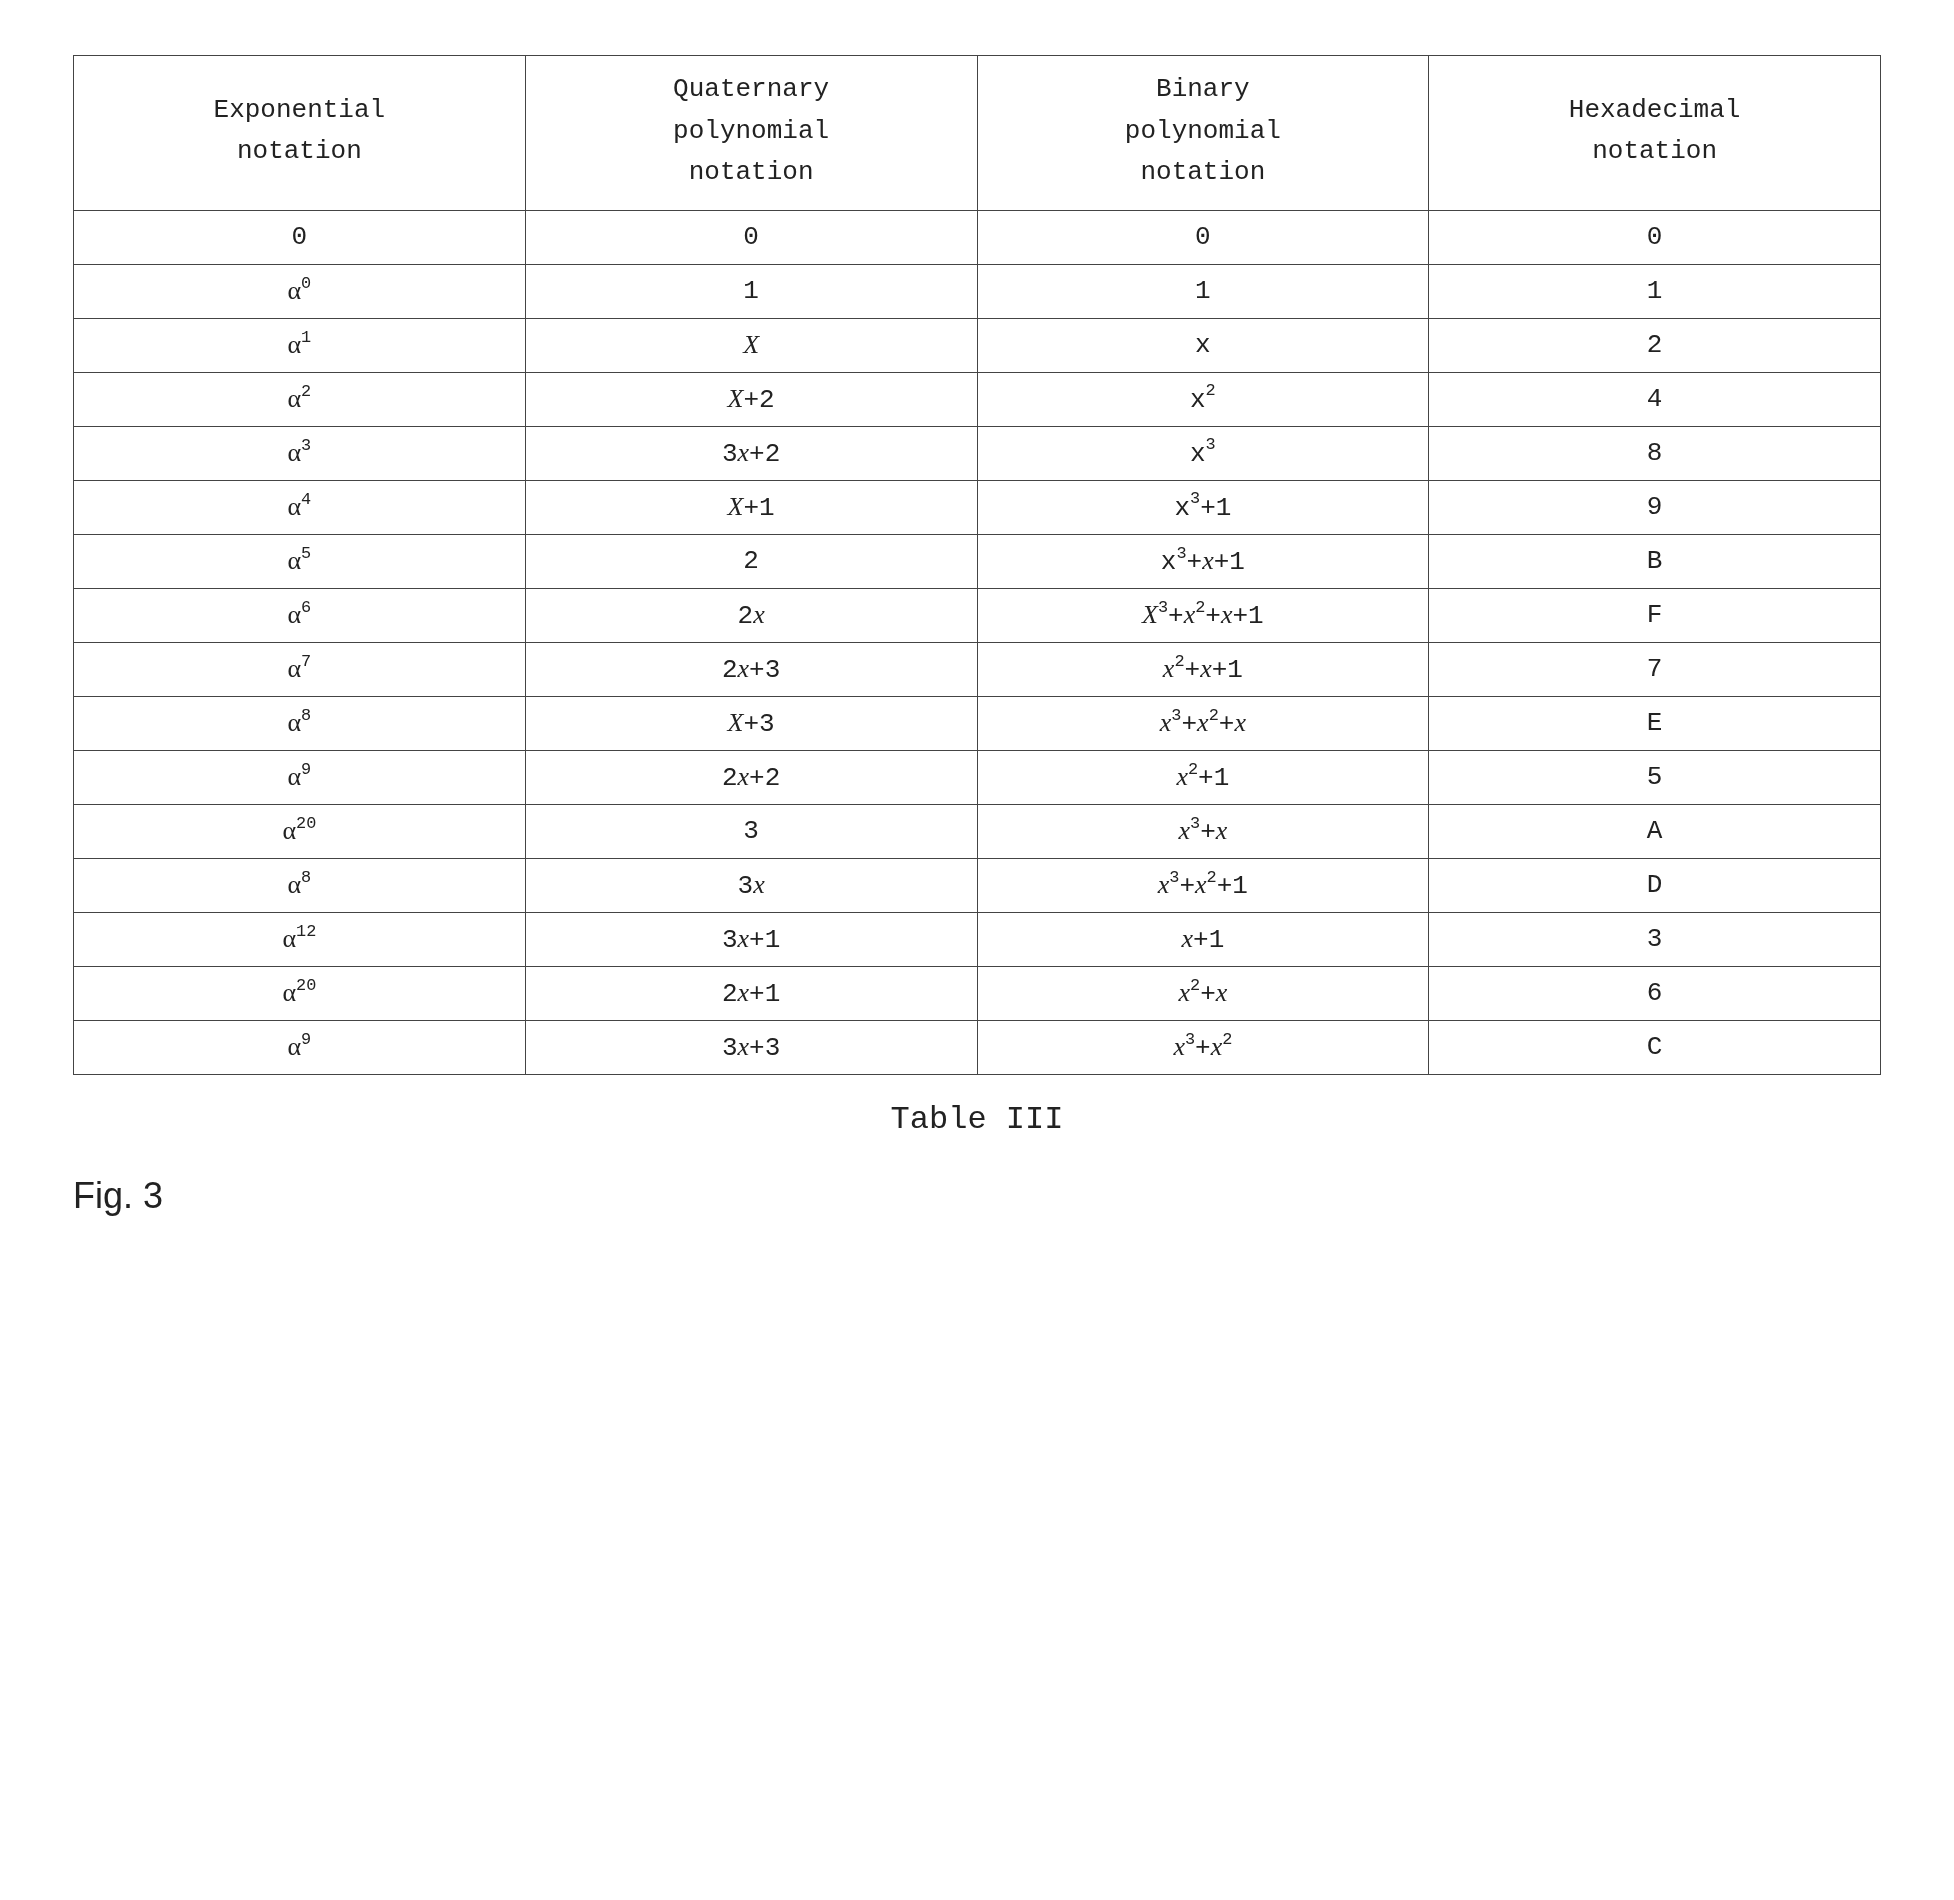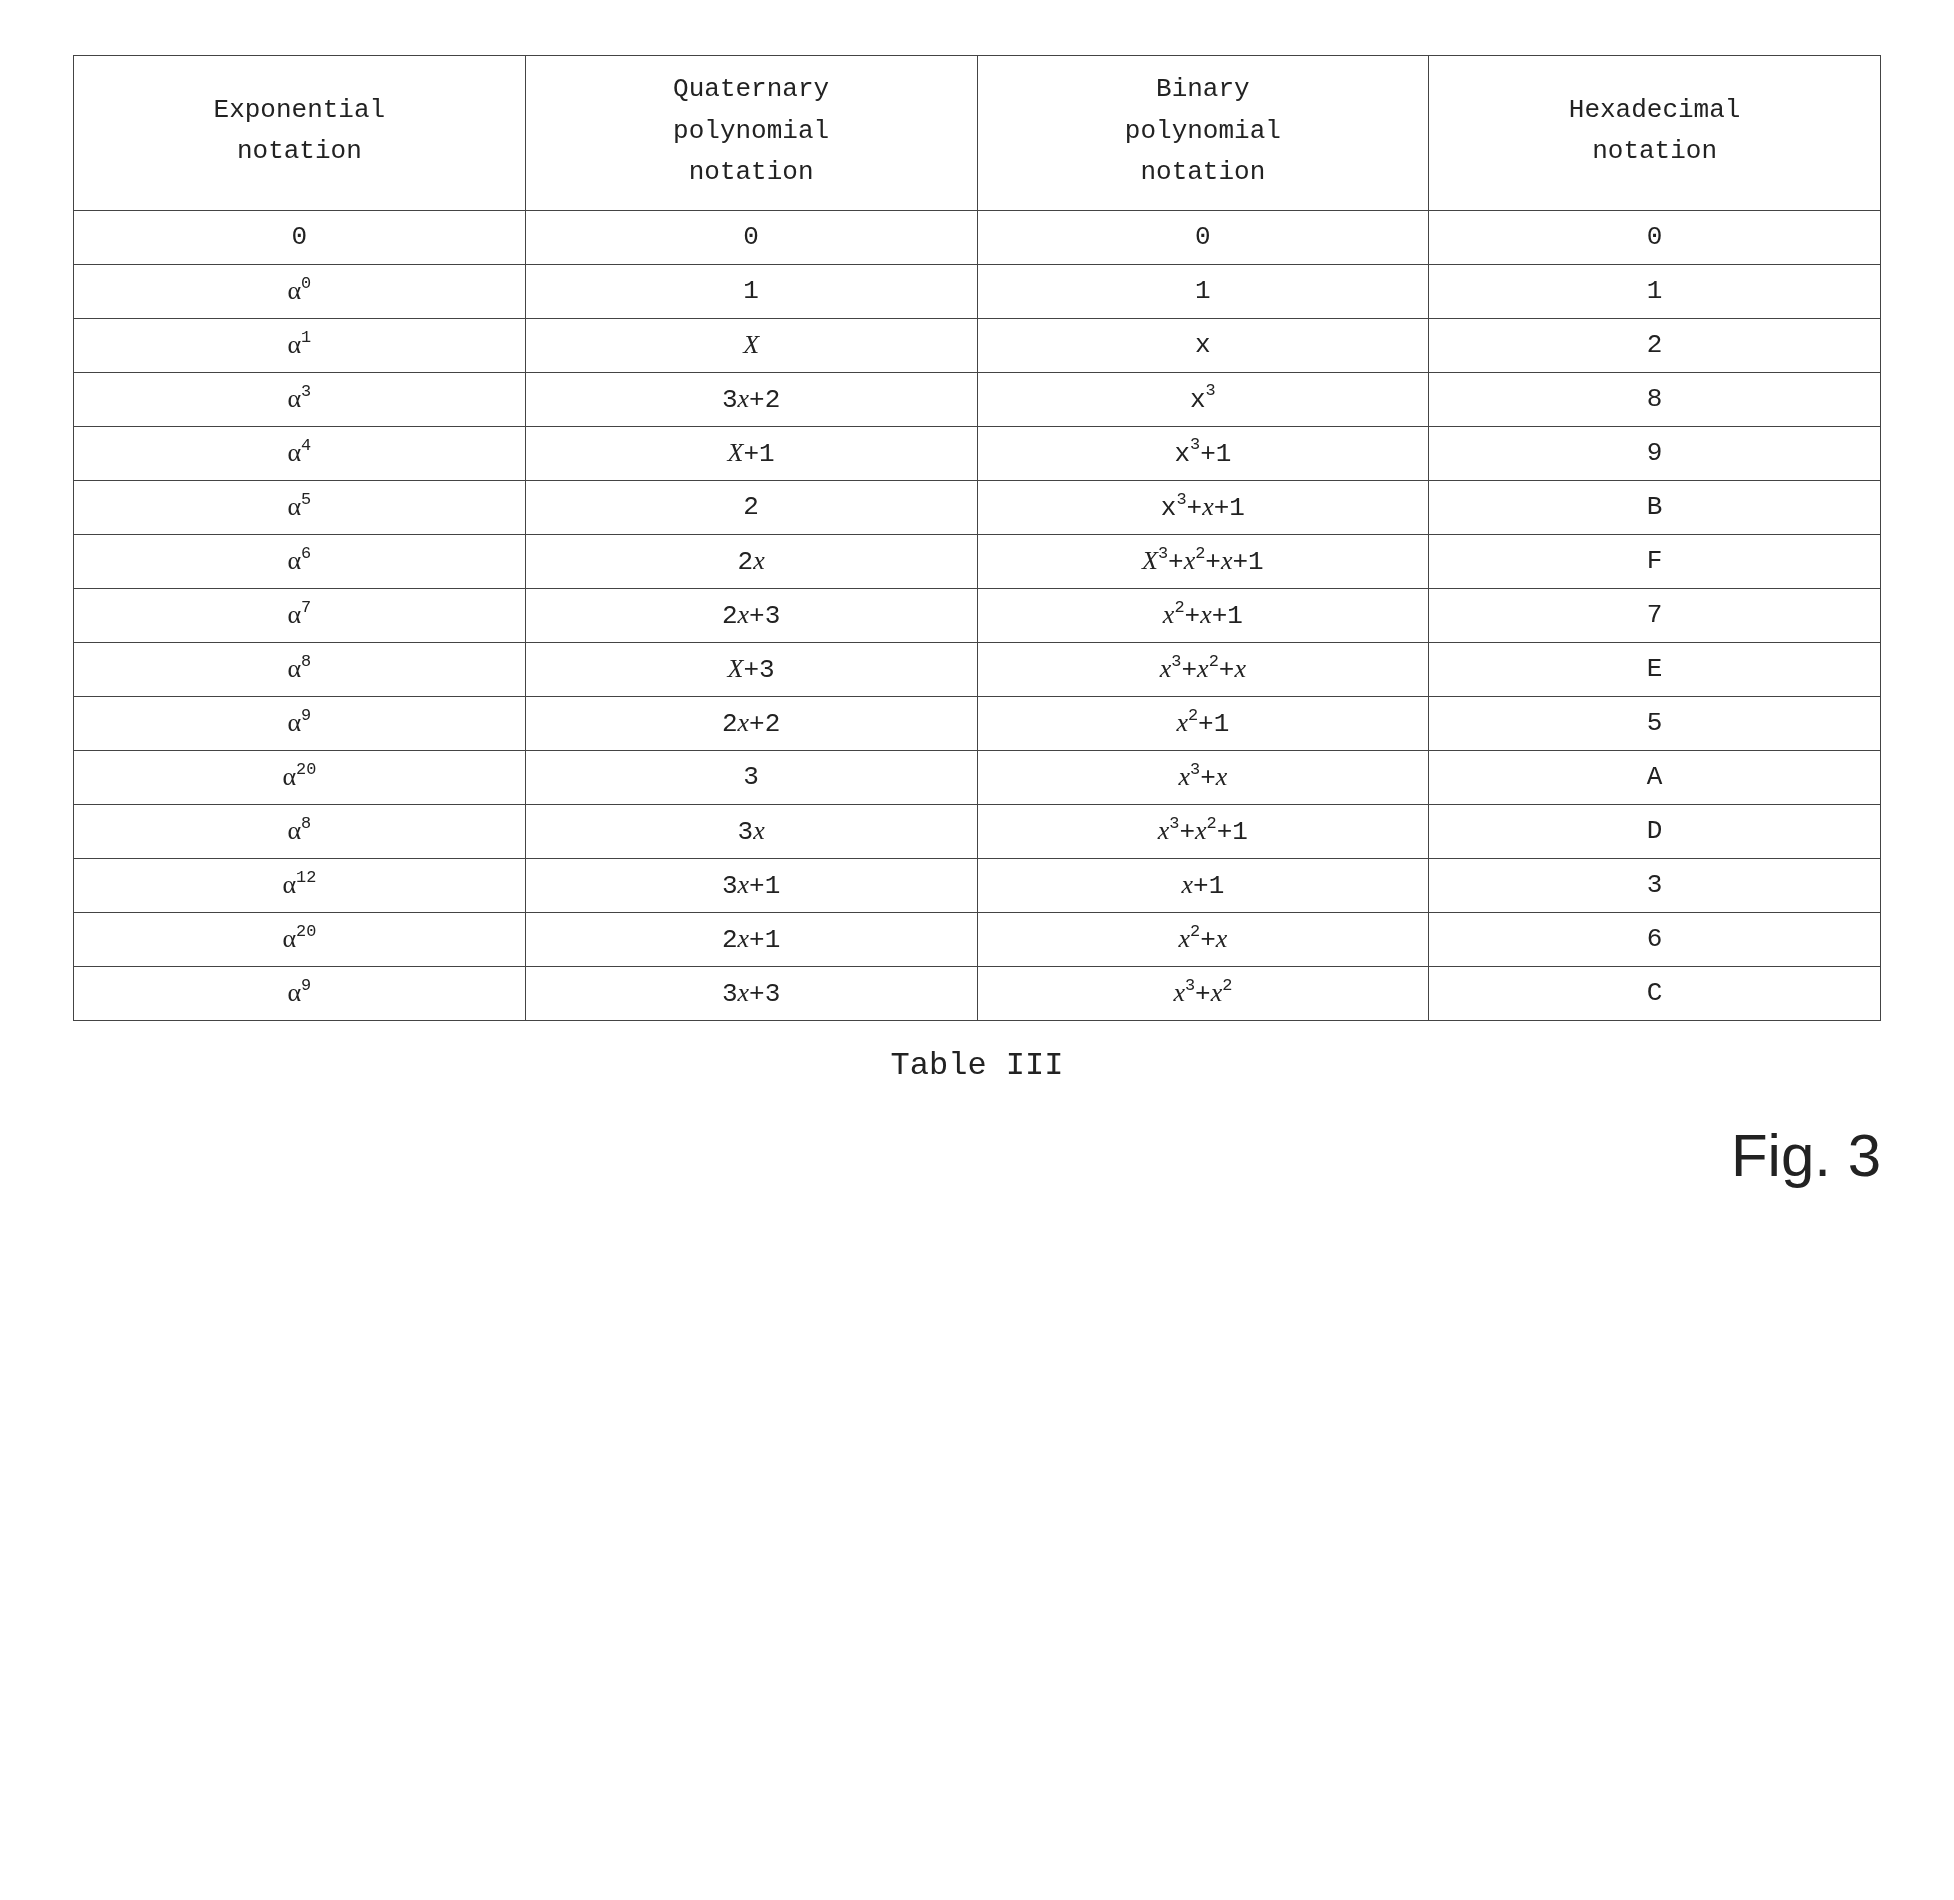--- a/index.html
+++ b/index.html
@@ -36,24 +36,24 @@
     position: relative;
     top: -0.1em;
   }
   .capline {
     font-family: "Courier New", Courier, monospace;
     text-align: center;
     margin-top: 26px;
     font-size: 32px;
   }
   .figline {
-    text-align: right;
+    text-align: left;
     margin-top: 37px;
     font-family: Arial, Helvetica, sans-serif;
-    font-size: 60px;
+    font-size: 36px;
     font-weight: normal;
   }
   .alpha {
     font-family: "Times New Roman", serif;
   }
   .ital {
     font-style: italic;
     font-family: "Times New Roman", serif;
   }
 </style>
@@ -80,20 +80,26 @@
         <td><span class="alpha">α</span><sup>0</sup></td>
         <td>1</td>
         <td>1</td>
         <td>1</td>
       </tr>
       <tr>
         <td><span class="alpha">α</span><sup>1</sup></td>
         <td><span class="ital">X</span></td>
         <td>x</td>
         <td>2</td>
+      </tr>
+      <tr>
+        <td><span class="alpha">α</span><sup>2</sup></td>
+        <td><span class="ital">X</span>+2</td>
+        <td>x<sup>2</sup></td>
+        <td>4</td>
       </tr>
       <tr>
         <td><span class="alpha">α</span><sup>3</sup></td>
         <td>3<span class="ital">x</span>+2</td>
         <td>x<sup>3</sup></td>
         <td>8</td>
       </tr>
       <tr>
         <td><span class="alpha">α</span><sup>4</sup></td>
         <td><span class="ital">X</span>+1</td>

